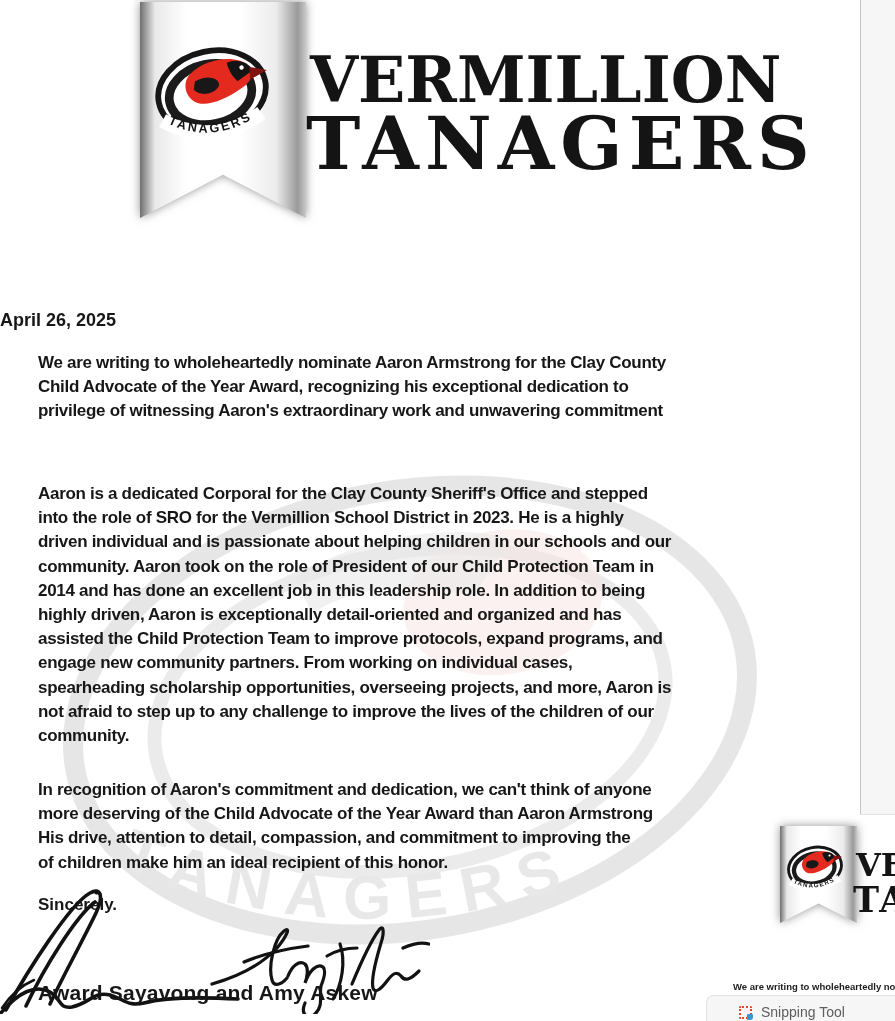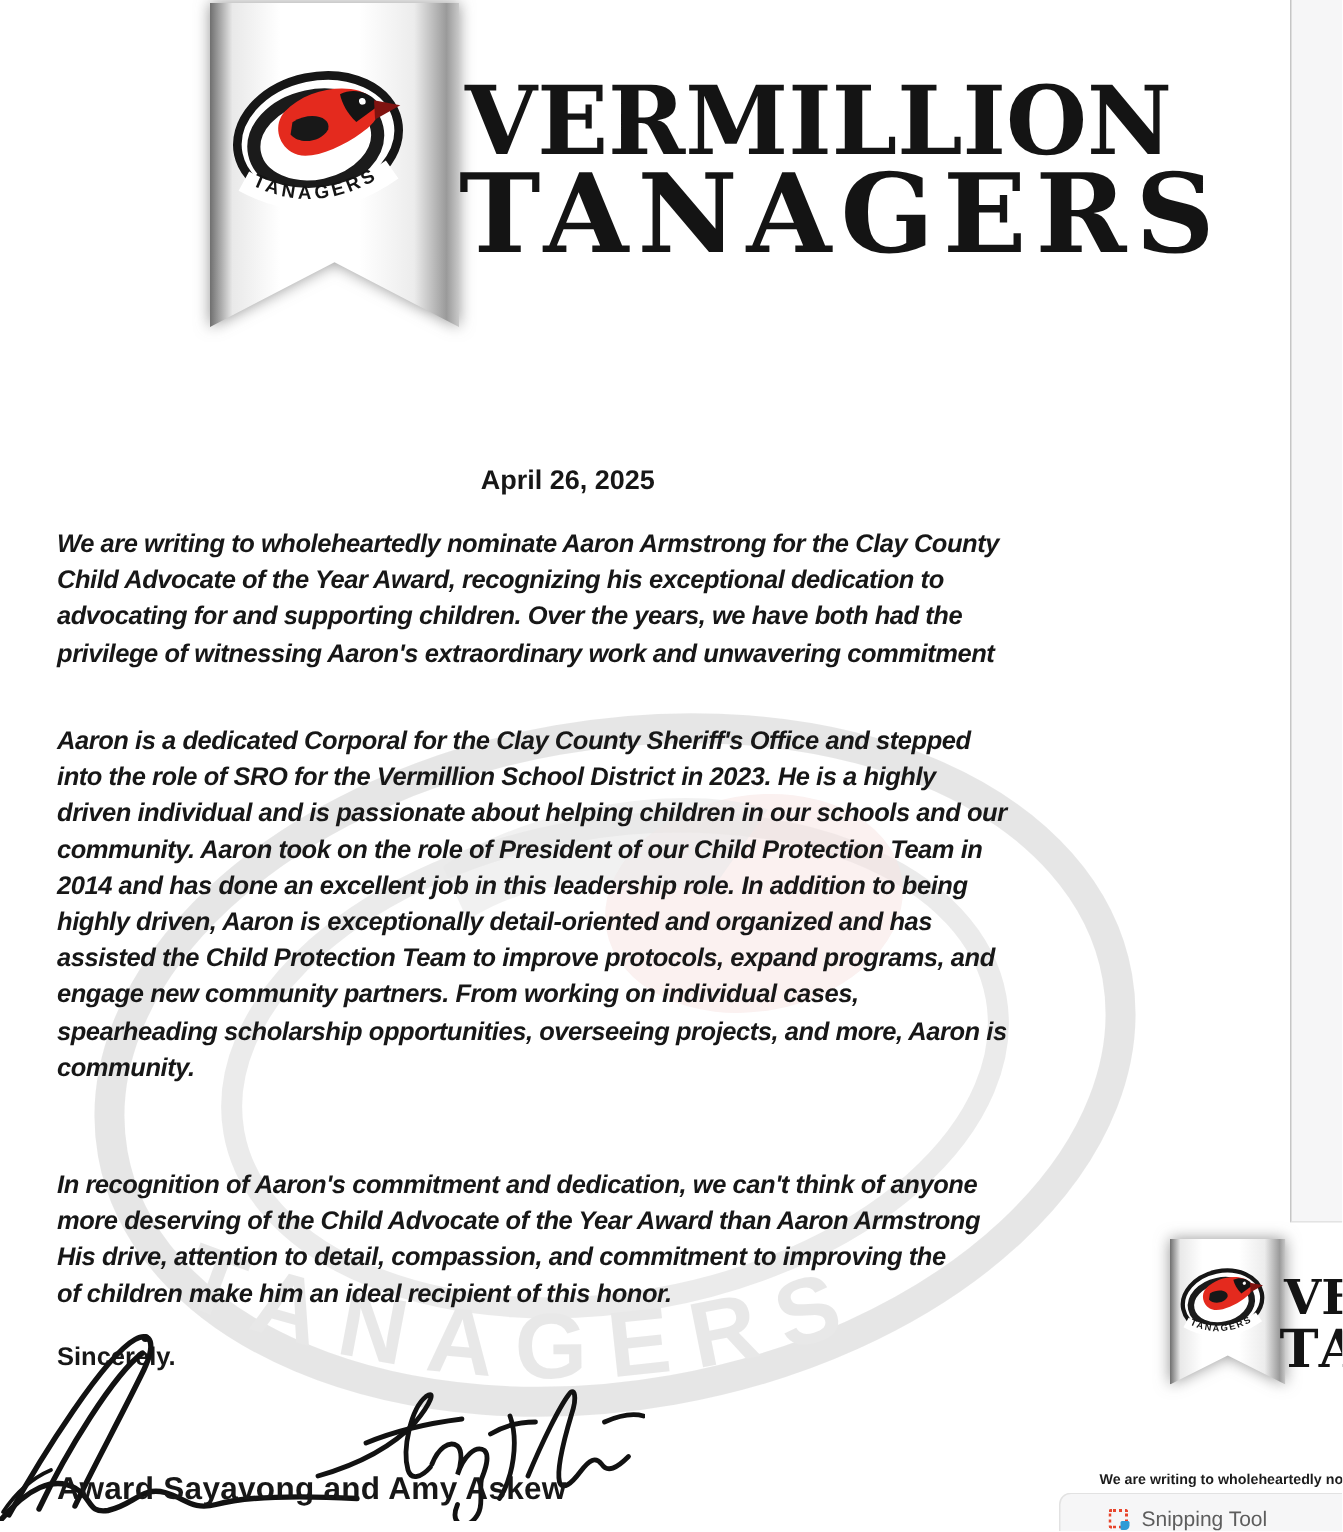--- a/index.html
+++ b/index.html
@@ -20,23 +20,23 @@
   .wordmark{position:absolute;font-family:"DejaVu Serif",serif;font-weight:bold;color:#141414;white-space:nowrap;}
   .wm1{left:310px;top:44px;font-size:62px;letter-spacing:0px;transform:scaleY(1.02);}
   .wm2{left:306px;top:100px;font-size:73px;letter-spacing:6px;}
   .wm1s{left:856px;top:846px;font-size:32px;}
   .wm2s{left:853px;top:879px;font-size:35px;letter-spacing:2px;}
 
   
   .watermark{position:absolute;left:20px;top:440px;width:780px;height:540px;opacity:.13;pointer-events:none;}
 
   
-  .date{position:absolute;top:310px;left:0;width:757px;text-align:center;font-size:18px;font-weight:bold;}
+  .date{position:absolute;top:310px;left:0;width:757px;text-align:left;font-size:18px;font-weight:bold;}
   .para{position:absolute;left:38px;font-size:17px;font-weight:bold;letter-spacing:-0.3px;line-height:24.2px;}
-  .para div{white-space:nowrap;font-style:italic;}
+  .para div{white-space:nowrap;}
   .p1{top:351px;} .p2{top:482px;} .p3{top:778px;}
   .closing{position:absolute;left:38px;top:895px;font-size:17px;font-weight:bold;}
   .signers{position:absolute;left:38px;top:981px;font-size:21px;font-weight:bold;letter-spacing:.2px;}
   .sig-svg{position:absolute;left:0px;top:888px;width:430px;height:126px;}
 
   
   .side-strip{position:absolute;left:860px;top:0;width:35px;height:815px;background:#f6f6f7;
     border-left:1px solid #c6c6c6;border-bottom:1px solid #e3e3e3;box-sizing:border-box;}
 
   
@@ -92,34 +92,34 @@
       <use href="#emblem"></use>
     </svg>
   <div class="wordmark wm1">VERMILLION</div>
   <div class="wordmark wm2">TANAGERS</div>
 
   <div class="date">April 26, 2025</div>
 
   <div class="para p1">
     <div>We are writing to wholeheartedly nominate Aaron Armstrong for the Clay County</div>
     <div>Child Advocate of the Year Award, recognizing his exceptional dedication to</div>
-    <div>advocating for and supporting children. Over the years, we have both had the</div>
     <div>privilege of witnessing Aaron's extraordinary work and unwavering commitment</div>
   </div>
 
   <div class="para p2">
     <div>Aaron is a dedicated Corporal for the Clay County Sheriff's Office and stepped</div>
     <div>into the role of SRO for the Vermillion School District in 2023. He is a highly</div>
     <div>driven individual and is passionate about helping children in our schools and our</div>
     <div>community. Aaron took on the role of President of our Child Protection Team in</div>
     <div>2014 and has done an excellent job in this leadership role. In addition to being</div>
     <div>highly driven, Aaron is exceptionally detail-oriented and organized and has</div>
     <div>assisted the Child Protection Team to improve protocols, expand programs, and</div>
     <div>engage new community partners. From working on individual cases,</div>
     <div>spearheading scholarship opportunities, overseeing projects, and more, Aaron is</div>
+    <div>not afraid to step up to any challenge to improve the lives of the children of our</div>
     <div>community.</div>
   </div>
 
   <div class="para p3">
     <div>In recognition of Aaron's commitment and dedication, we can't think of anyone</div>
     <div>more deserving of the Child Advocate of the Year Award than Aaron Armstrong</div>
     <div>His drive, attention to detail, compassion, and commitment to improving the</div>
     <div>of children make him an ideal recipient of this honor.</div>
   </div>
 

